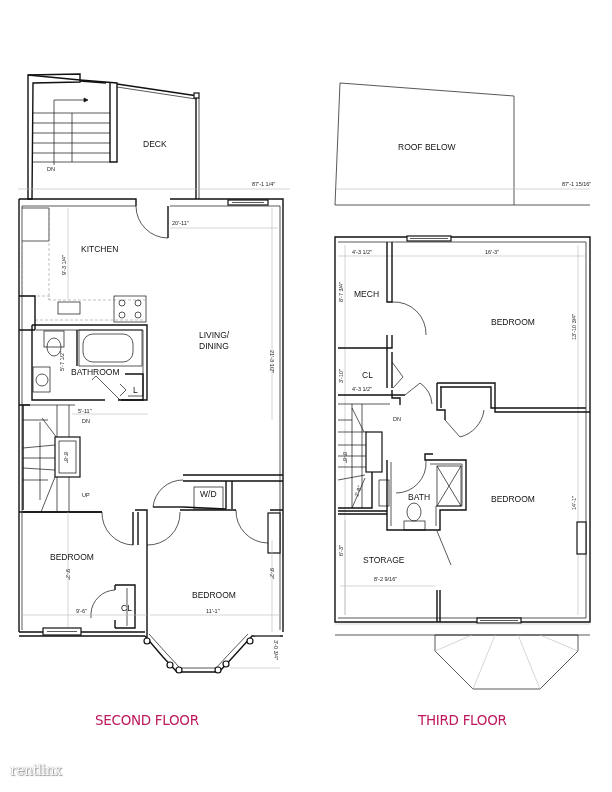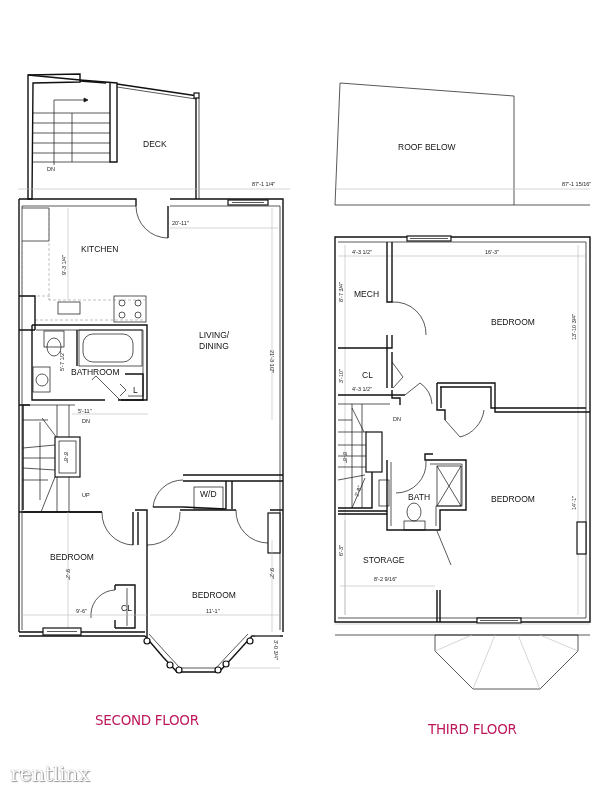--- a/index.html
+++ b/index.html
@@ -6,21 +6,21 @@
   body { width:612px; height:792px; position:relative; overflow:hidden; font-family:"Liberation Sans", sans-serif; }
   svg.plan { position:absolute; left:0; top:0; }
   .room { font-family:"Liberation Sans", sans-serif; font-size:8.5px; fill:#111; }
   .dim { font-family:"Liberation Sans", sans-serif; font-size:5.5px; fill:#222; }
   .w { stroke:#111; stroke-width:1.4; fill:none; }
   .wf { stroke:#111; stroke-width:1.2; fill:#fff; }
   .thin { stroke:#111; stroke-width:0.7; fill:none; }
   .grey { stroke:#bbb; stroke-width:0.6; fill:none; }
   .dash { stroke:#999; stroke-width:0.6; fill:none; stroke-dasharray:3 2; }
   .floor-title { position:absolute; top:712px; font-family:"DejaVu Sans", sans-serif; font-size:13.5px; color:#be185d; letter-spacing:-0.3px; }
-  .watermark { position:absolute; left:10px; top:762px; font-family:"DejaVu Serif", serif; font-size:21px; color:#fff; text-shadow:0 0 1px #777, 1px 1px 1px #999; letter-spacing:-0.5px; }
+  .watermark { position:absolute; left:10px; top:762px; font-family:"DejaVu Serif", serif; font-size:14px; color:#fff; text-shadow:0 0 1px #777, 1px 1px 1px #999; letter-spacing:-0.5px; }
 </style>
 </head>
 <body>
 
 <svg class="plan" width="612" height="792" viewBox="0 0 612 792">
 
   <g>
 
     <polygon class="w" points="28,75 28,199 32,199 33,83 80,82 80,74"></polygon>
     <path class="w" d="M28,75 L80,80 L117,83 L117,162 L110,162 L110,83"></path>
@@ -271,14 +271,14 @@
   <text class="dim" transform="translate(358,497) rotate(-70)">2'-8"</text>
   <text class="room" x="408" y="500">BATH</text>
   <text class="room" x="491" y="502">BEDROOM</text>
   <text class="dim" transform="translate(576,510) rotate(-90)">14'-1"</text>
   <text class="dim" transform="translate(343,556) rotate(-90)">6'-3"</text>
   <text class="room" x="363" y="563">STORAGE</text>
   <text class="dim" x="374" y="581">8'-2 9/16"</text>
 </svg>
 
 <div class="floor-title" style="left:95px;">SECOND FLOOR</div>
-<div class="floor-title" style="left:428px;margin-top:9px;">THIRD FLOOR</div>
+<div class="floor-title" style="left:418px;">THIRD FLOOR</div>
 <div class="watermark">rentlinx</div>
 
 </body></html>

